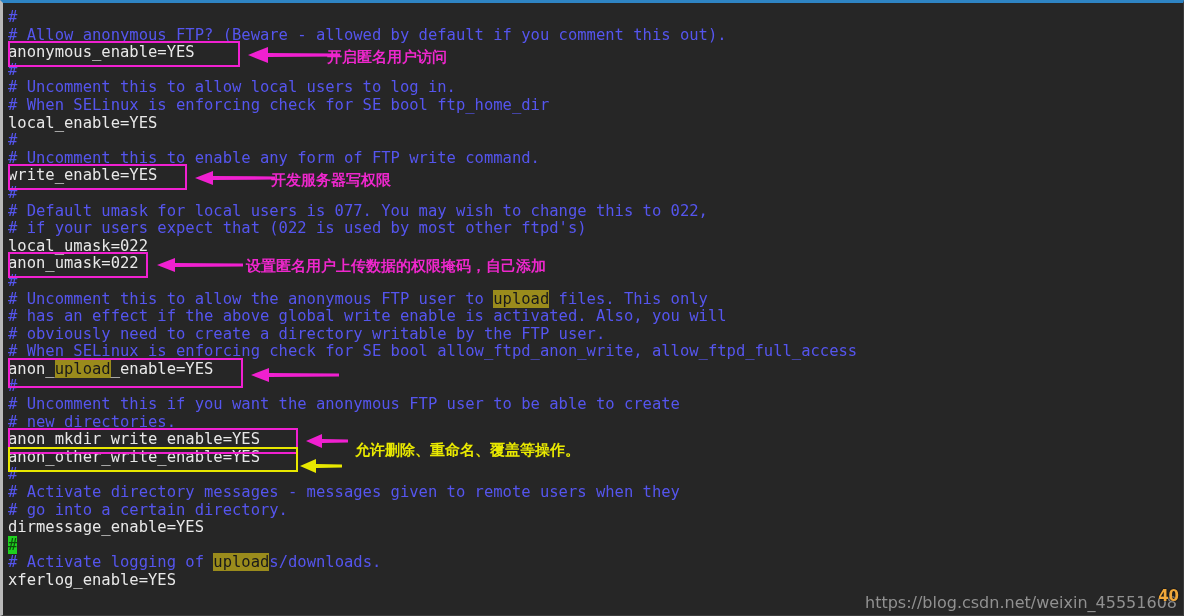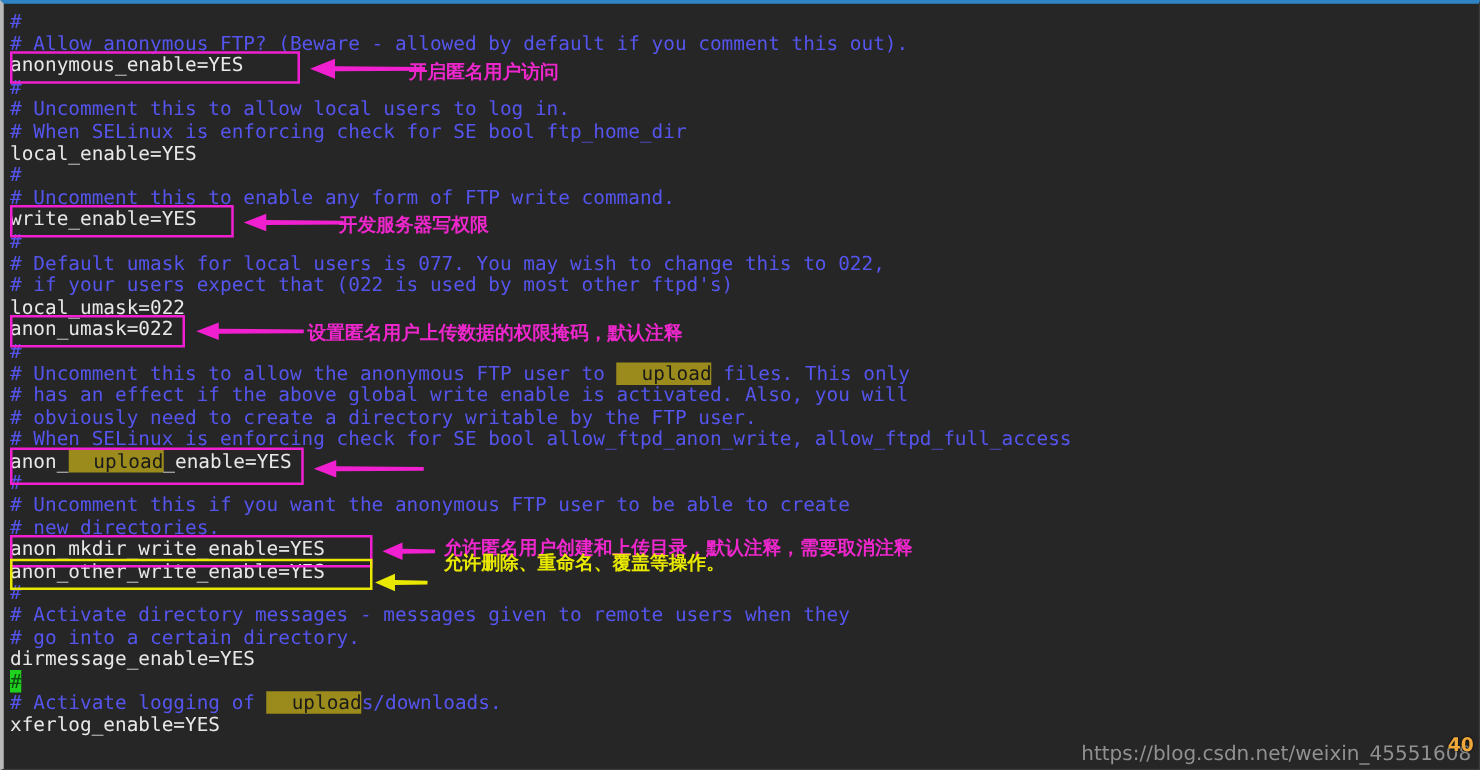--- a/index.html
+++ b/index.html
@@ -34,21 +34,21 @@
     padding: 6px 0 0 5px;
     font-family: "DejaVu Sans Mono", "Liberation Mono", monospace;
     font-size: 15.5px;
     line-height: 17.6px;
     white-space: pre;
     letter-spacing: 0px;
   }
   .line { height: 17.6px; color: #d4d4d4; }
   .cmt  { color: #5555ee; }
   .cfg  { color: #e8e8e8; margin-top: 12px; }
-  .hl   { background: #9a8b1c; color: #1a1a1a; padding-left: 20px; }
+  .hl   { background: #9a8b1c; color: #1a1a1a; }
   .cursor { background: #1fd11f; color: #0d4d0d; }
 
   
   .boxn {
     position: absolute;
     border: 2px solid #f020d0;
     pointer-events: none;
   }
   .boxy {
     position: absolute;
@@ -123,20 +123,19 @@
   <svg class="arrow" style="left:301px; top:427px;" width="46" height="22" viewBox="0 0 46 22">
     <path d="M2,11 L18,4 L18,9 L44,9.5 L44,12.5 L18,13 L18,18 Z" fill="#f020d0"></path>
   </svg>
 
   <svg class="arrow" style="left:295px; top:452px;" width="46" height="22" viewBox="0 0 46 22">
     <path d="M2,11 L18,4 L18,9 L44,9.5 L44,12.5 L18,13 L18,18 Z" fill="#e8e800"></path>
   </svg>
 
   <div class="note note-pink" style="left:324px; top:45px;">开启匿名用户访问</div>
   <div class="note note-pink" style="left:268px; top:168px;">开发服务器写权限</div>
-  <div class="note note-pink" style="left:243px; top:254px;">设置匿名用户上传数据的权限掩码，默认注释</div>
-  <div class="note note-pink" style="left:352px; top:426px;">允许匿名用户创建和上传目录，默认注释，需要取消注释</div>
+  <div class="note note-pink" style="left:243px; top:254px;">设置匿名用户上传数据的权限掩码，自己添加</div>
   <div class="note note-yellow" style="left:352px; top:438px;">允许删除、重命名、覆盖等操作。</div>
 
   <div id="watermark">https://blog.csdn.net/weixin_45551608</div>
   <div id="page-marker">40</div>
 
 </div>
 
 </body></html>

